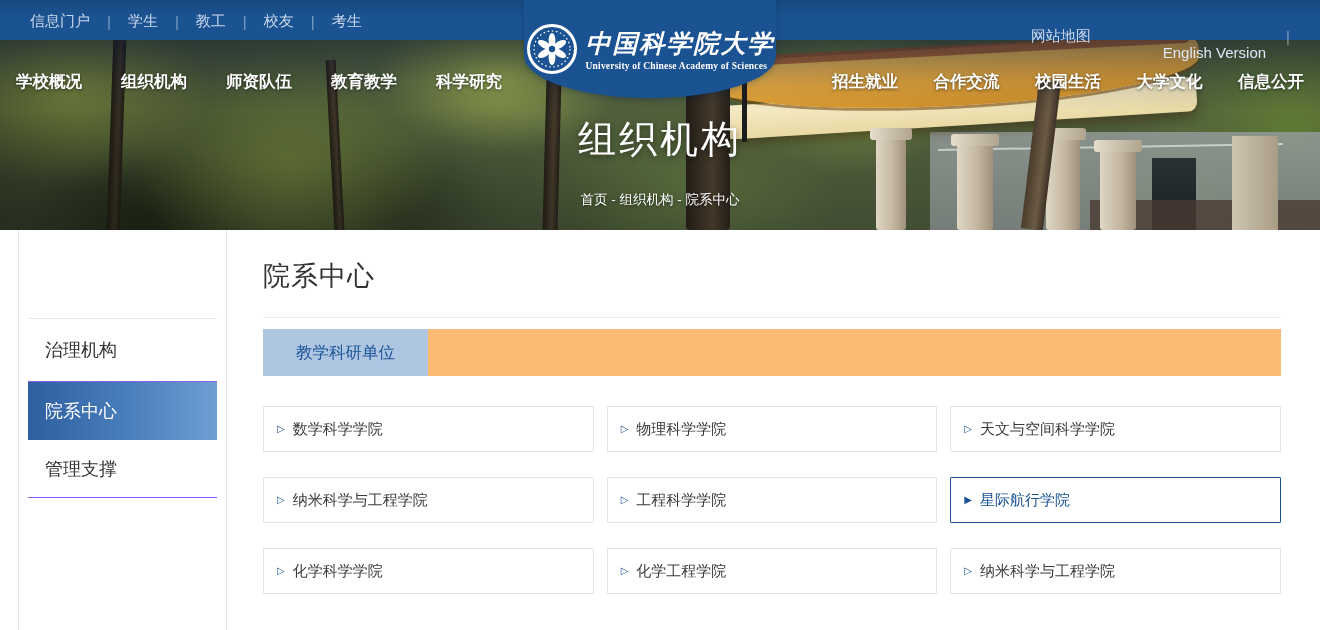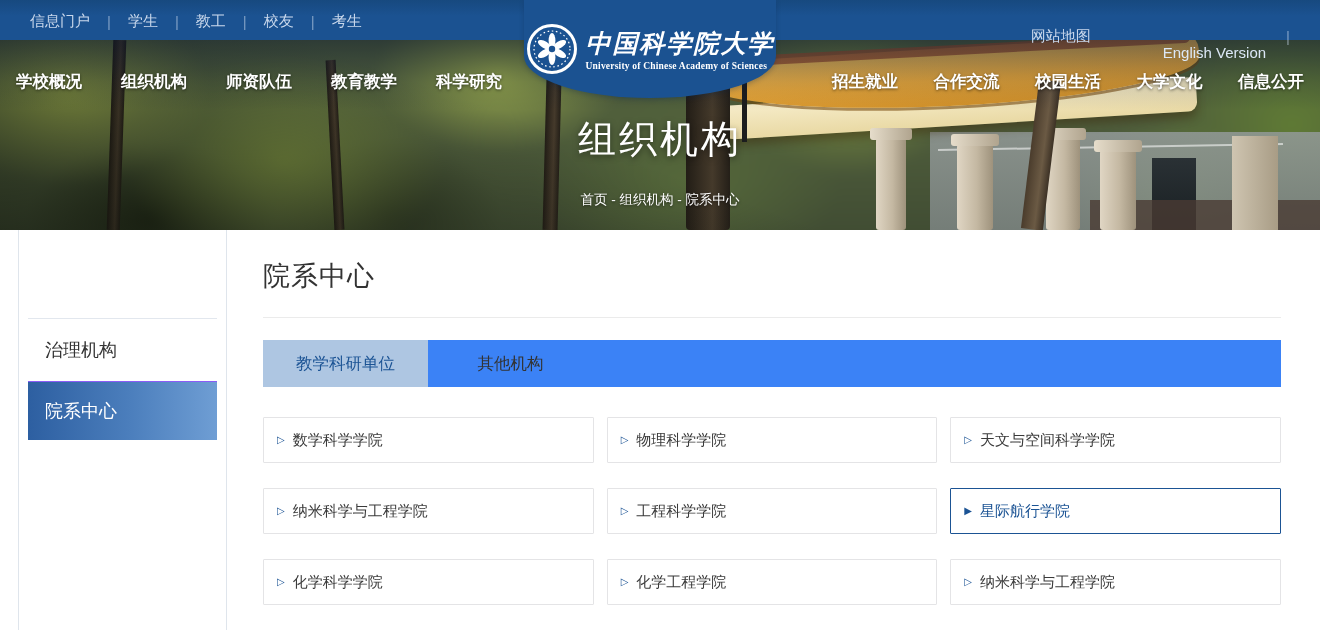--- a/index.html
+++ b/index.html
@@ -111,21 +111,21 @@
   .side-spacer { height:89px; margin:0 9px; border-bottom:1px solid #e2e7ee; }
   .side-item { height:58px; line-height:58px; margin:0 9px; padding-left:17px;
     font-size:18px; color:#333; border-bottom:1px solid #8b5cf6; cursor:pointer; }
   .side-item.first { height:63px; line-height:63px; }
   .side-item.active { background:linear-gradient(90deg,#2d5fa1 0%,#4c7fbd 55%,#6f9ed4 100%);
     color:#fff; border-bottom:none; }
 
   .main { position:absolute; left:263px; top:0; width:1018px; }
   .page-title { margin-top:28px; font-size:27px; font-weight:400; color:#333; letter-spacing:1px; }
   .title-rule { margin-top:23px; border-bottom:1px solid #ebebeb; }
-  .tabbar { margin-top:22px; height:47px; background:#3b82f6; display:flex; }
+  .tabbar { margin-top:11px; height:47px; background:#fdba74; display:flex; }
   .tab { width:165px; height:47px; line-height:47px; text-align:center;
     font-size:16.5px; color:#333; cursor:pointer; }
   .tab.active { background:#aec6e2; color:#1b5394; }
   .cards { margin-top:30px; display:grid; grid-template-columns:repeat(3,1fr);
     column-gap:13px; row-gap:25px; }
   .card { height:46px; background:#fff; border:1px solid #e4e4e6; border-radius:1px;
     display:flex; align-items:center; padding-left:13px; font-size:15px; color:#3a3a3a;
     cursor:pointer; }
   .card .tri { color:#1b5394; font-size:10px; margin-right:8px; line-height:1; }
   .card.hl { border:1px solid #1b5394; color:#1b5394; }
@@ -218,29 +218,29 @@
     </div>
   </div>
 </div>
 
 <div class="content">
 
   <div class="sidebar">
     <div class="side-spacer"></div>
     <div class="side-item first">治理机构</div>
     <div class="side-item active">院系中心</div>
+    <div class="side-item">管理支撑</div>
   </div>
 
   <div class="main">
     <h1 class="page-title">院系中心</h1>
     <div class="title-rule"></div>
 
     <div class="tabbar">
       <div class="tab active">教学科研单位</div>
-      <div class="tab">其他机构</div>
     </div>
 
     <div class="cards">
       <div class="card">
         <span class="tri">▷</span>
         <span>数学科学学院</span>
       </div>
       <div class="card">
         <span class="tri">▷</span>
         <span>物理科学学院</span>

